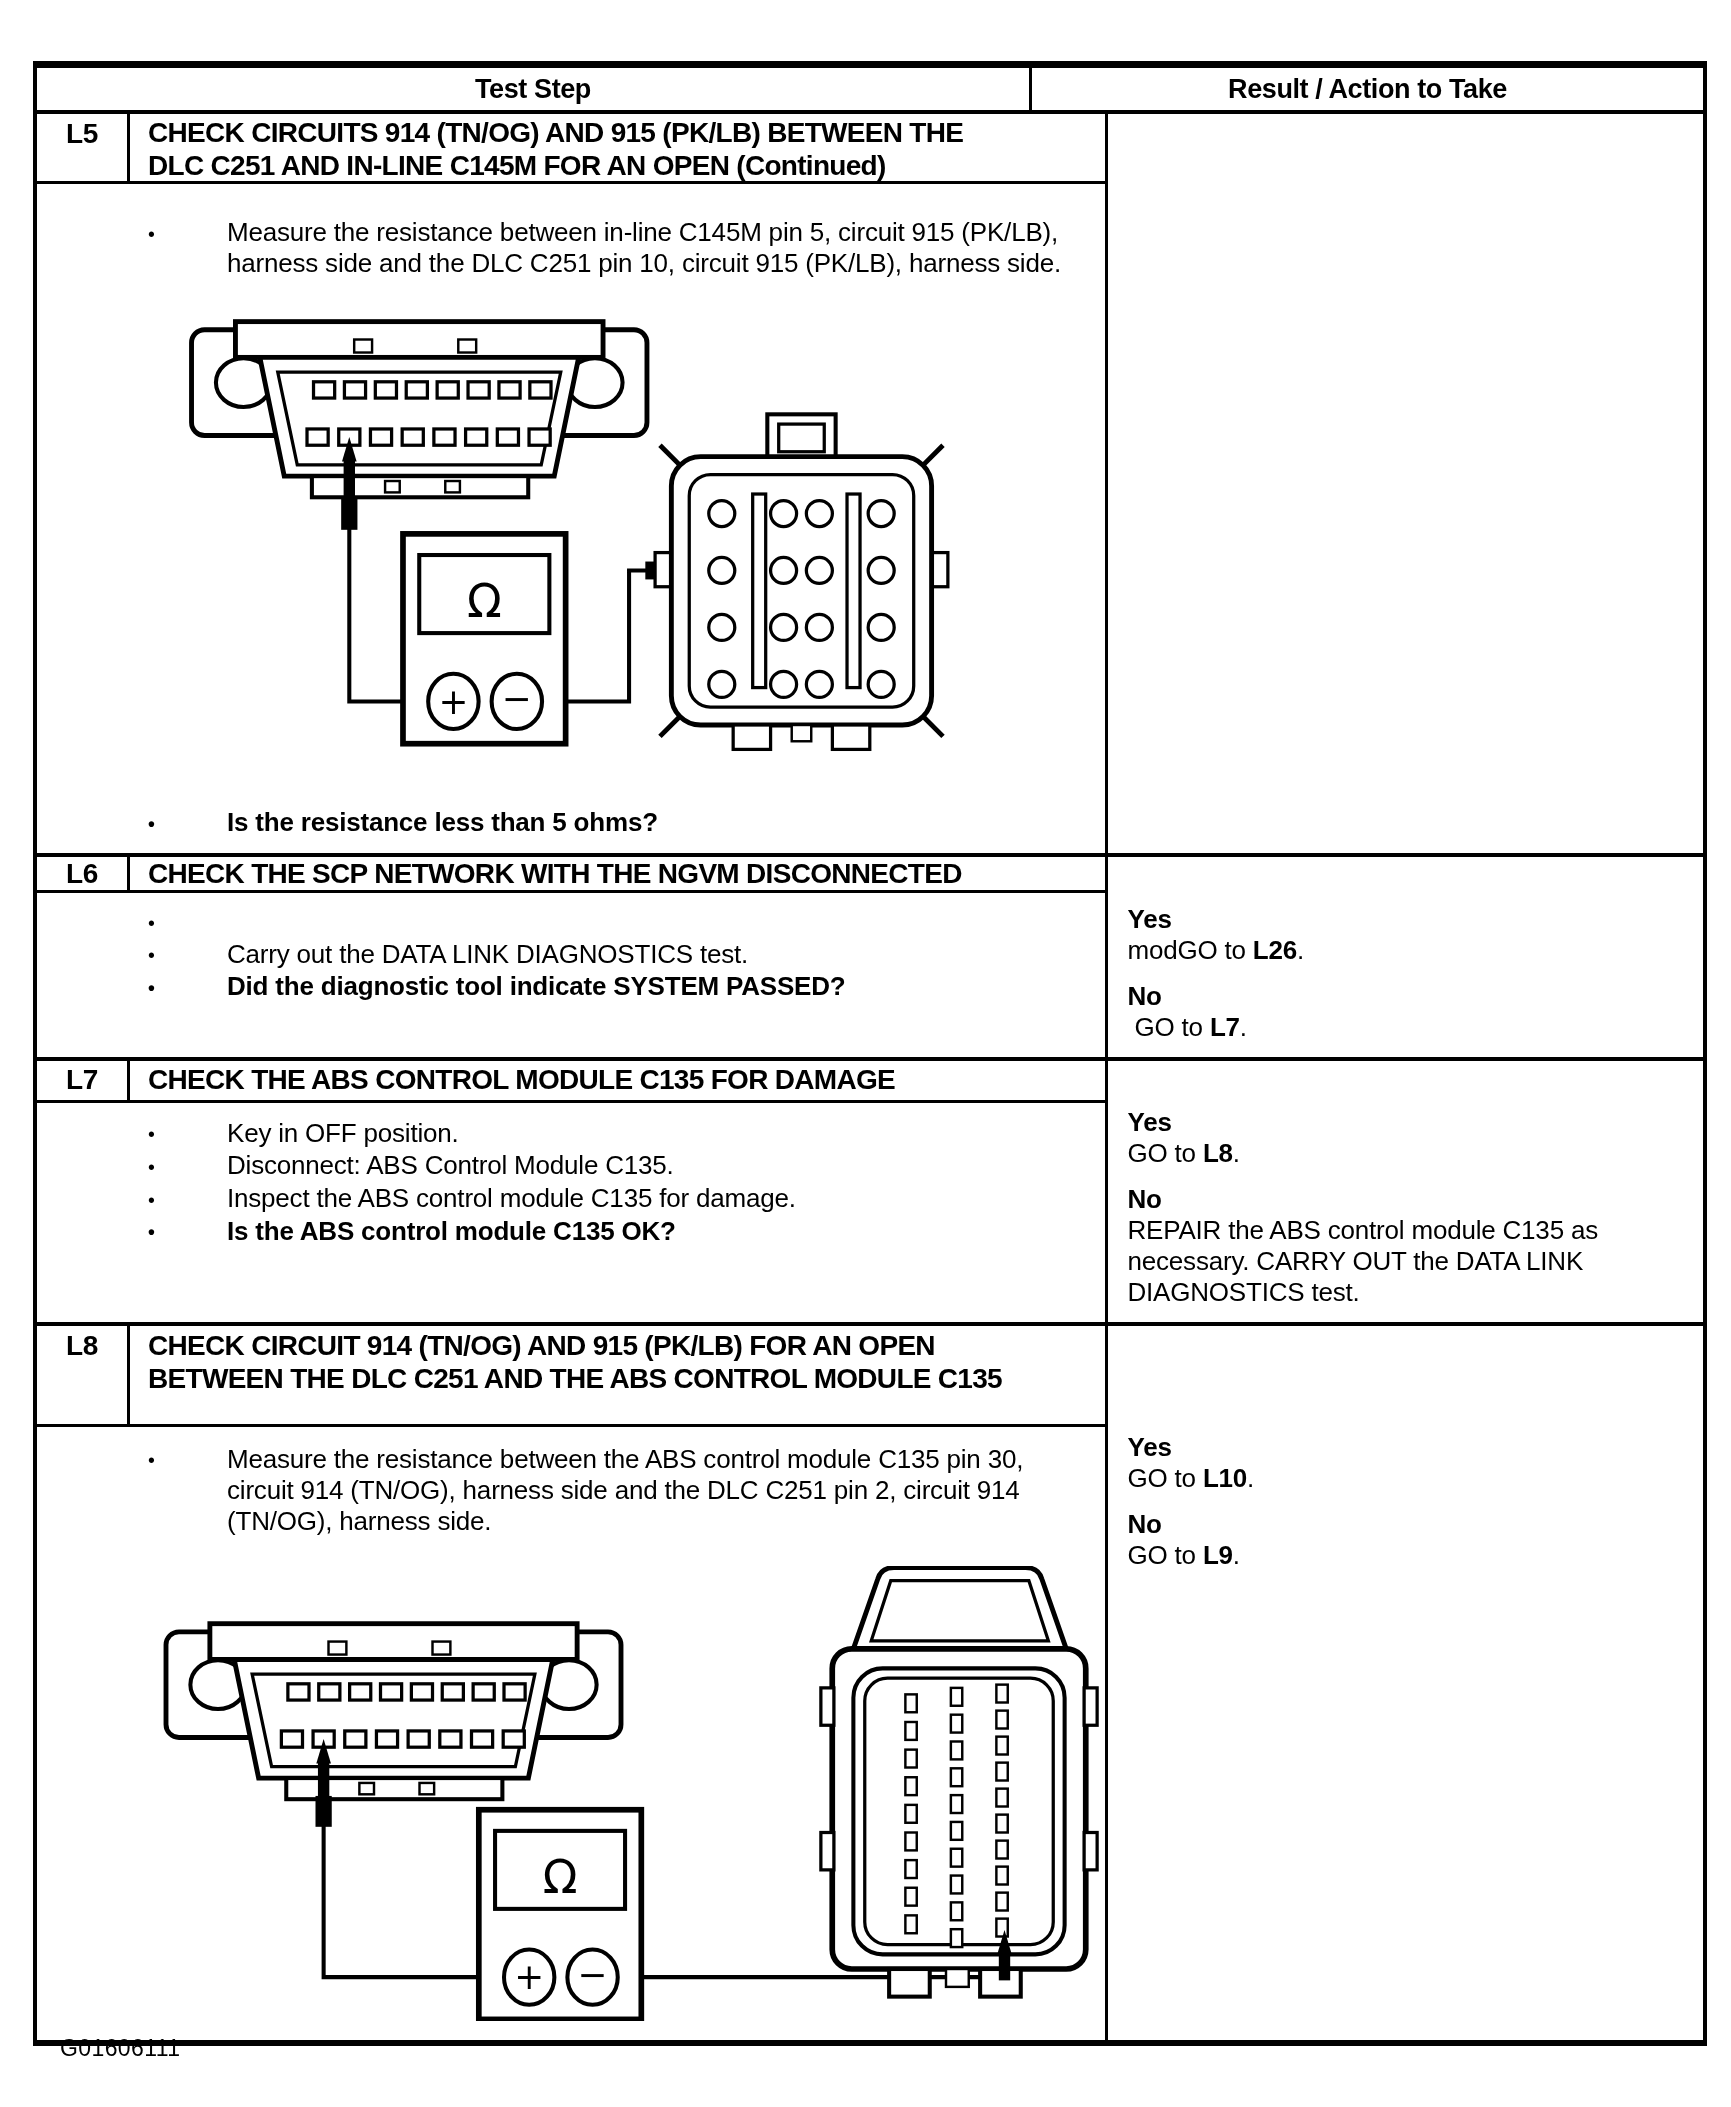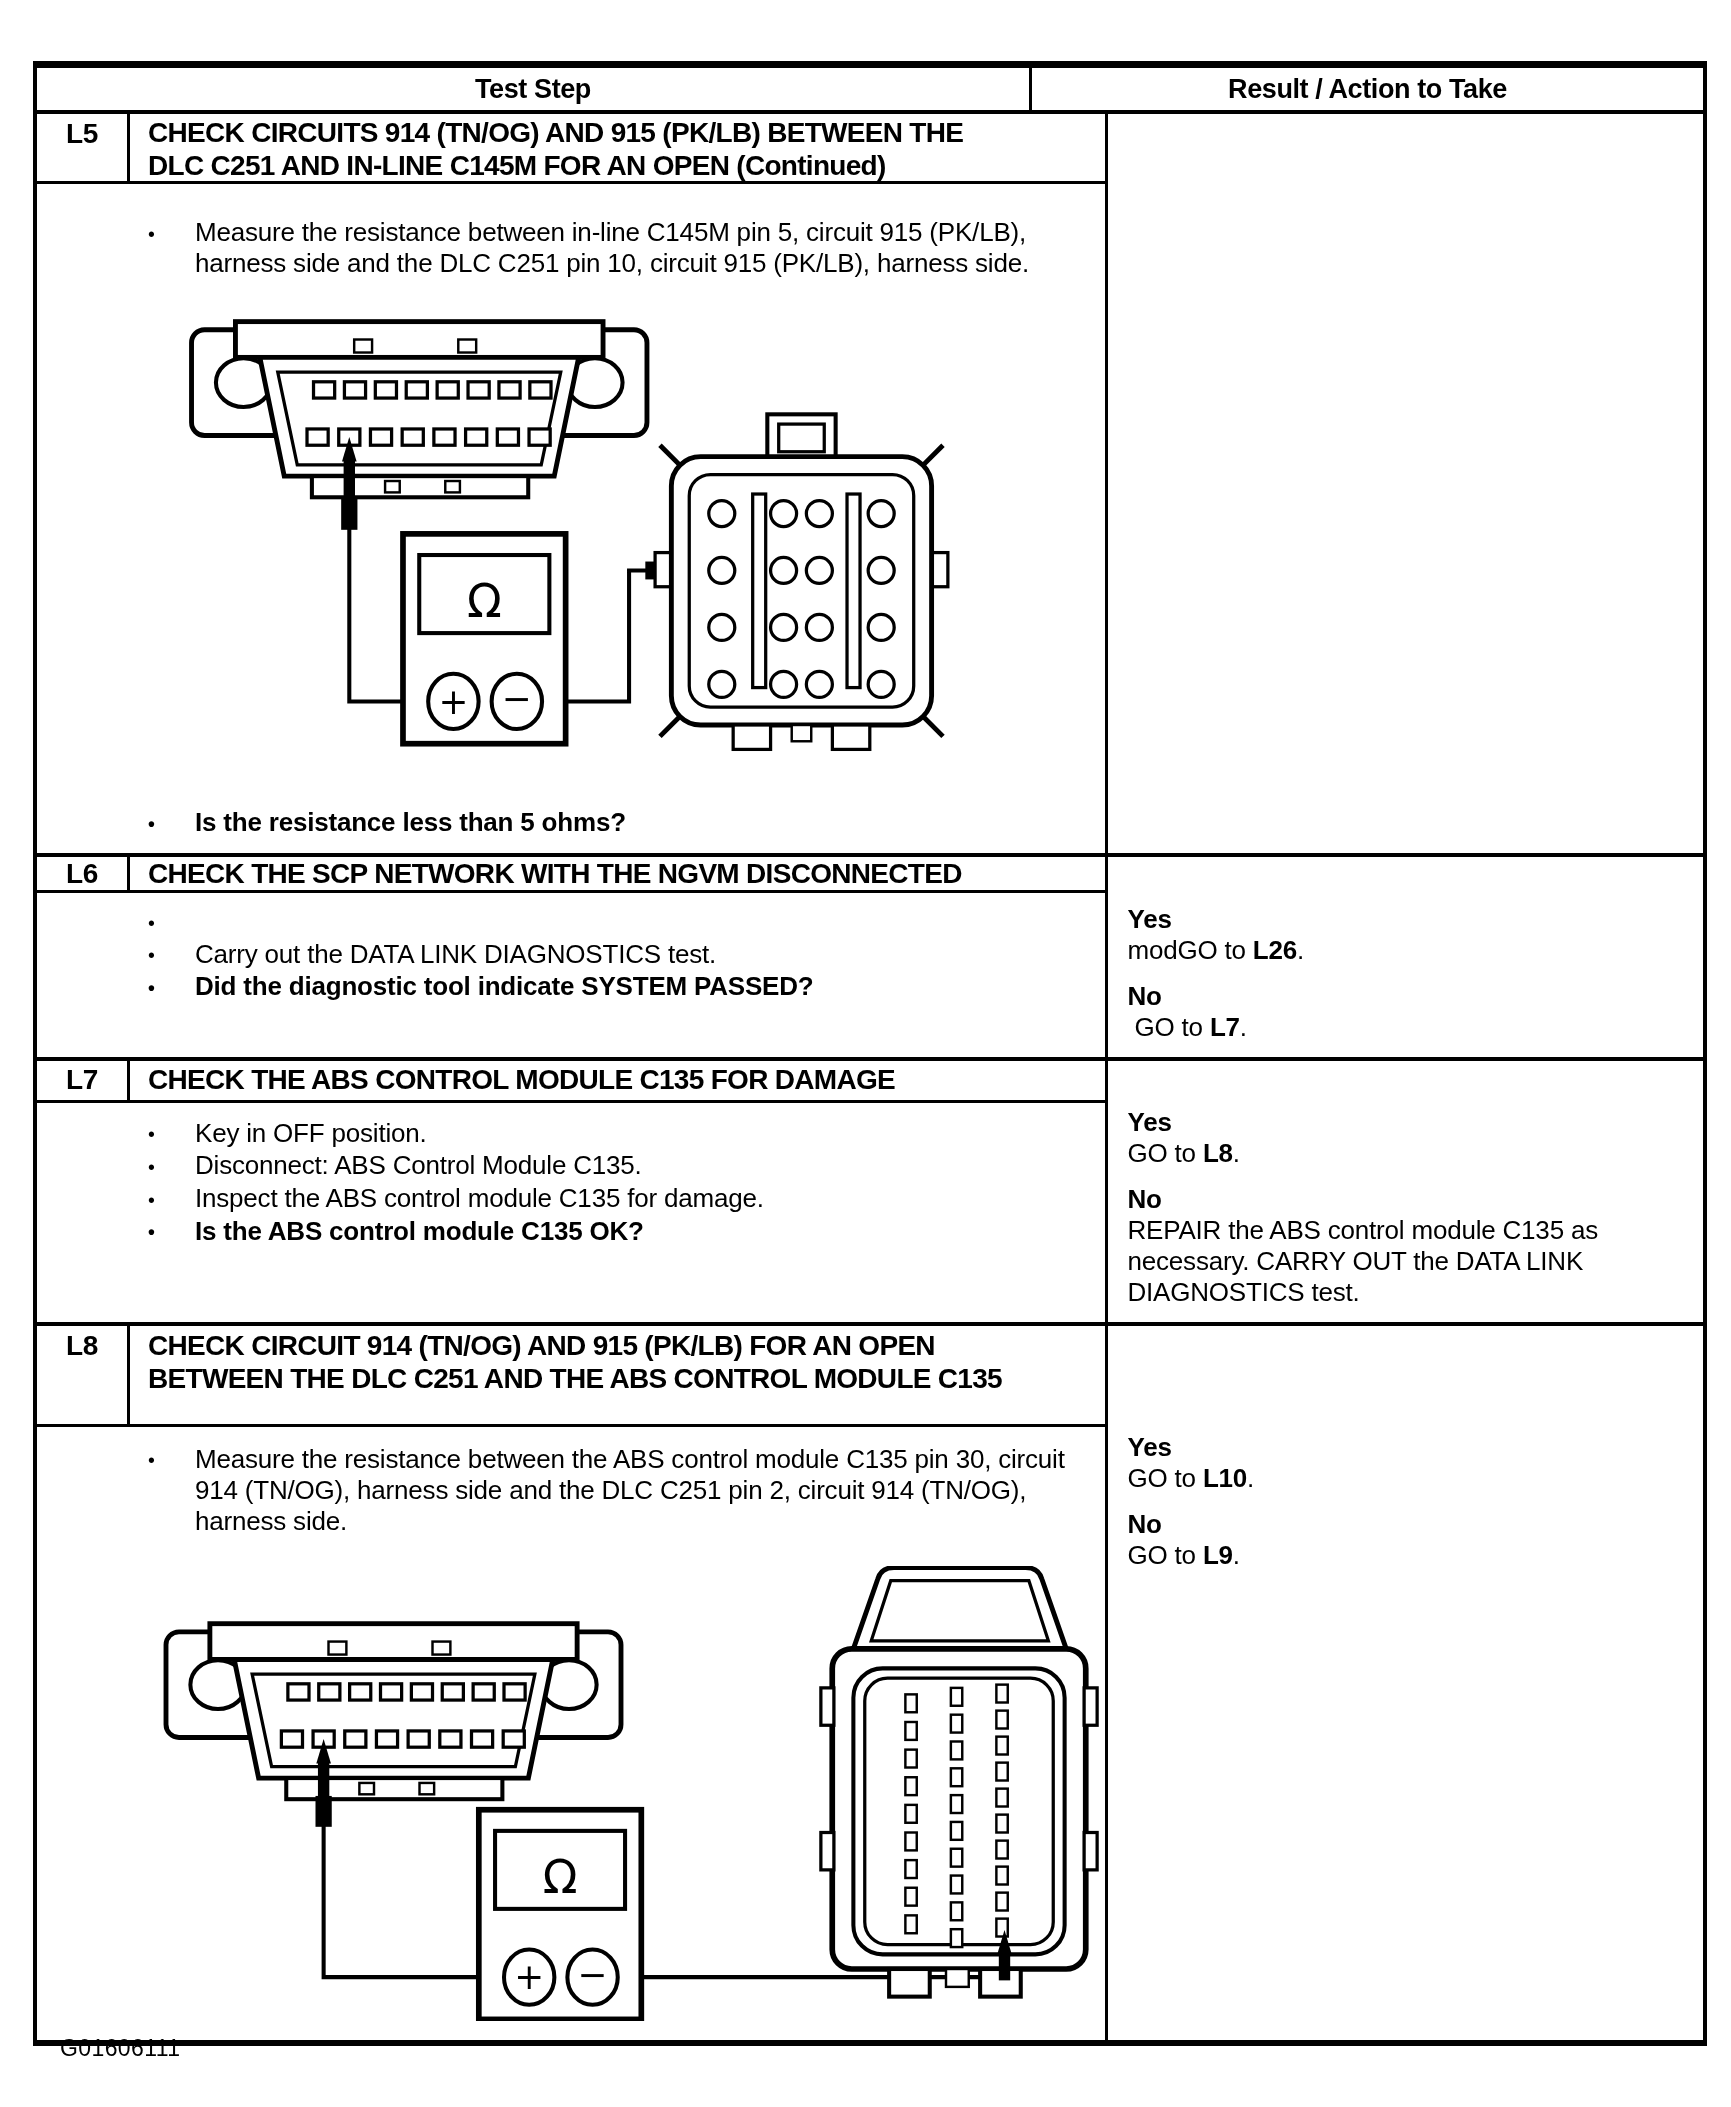--- a/index.html
+++ b/index.html
@@ -50,21 +50,21 @@
   .title-cell .tw { display: inline-block; }
   .w2 { max-width: 830px; }
   .w3 { max-width: 862px; }
   .tbody { display: flex; flex-direction: column; overflow: hidden; }
 
   .bullet {
     display: flex; padding-left: 111px; padding-right: 37px;
     font-size: 26px; line-height: 31px; letter-spacing: -0.2px;
   }
   .bullet .dot { width: 47px; flex-shrink: 0; font-size: 19.5px; padding-top: 1.6px; }
-  .bullet p { flex: 1; }
+  .bullet p { flex: 1; margin-left: 32px; }
   .bullet.bold { font-weight: bold; }
   .q { margin-top: auto; margin-bottom: 13px; }
 
   .rgroup { margin-bottom: 14.6px; }
   .verdict { font-weight: bold; }
   .action .b { font-weight: bold; }
 
   .diagram { display: block; }
 
   

